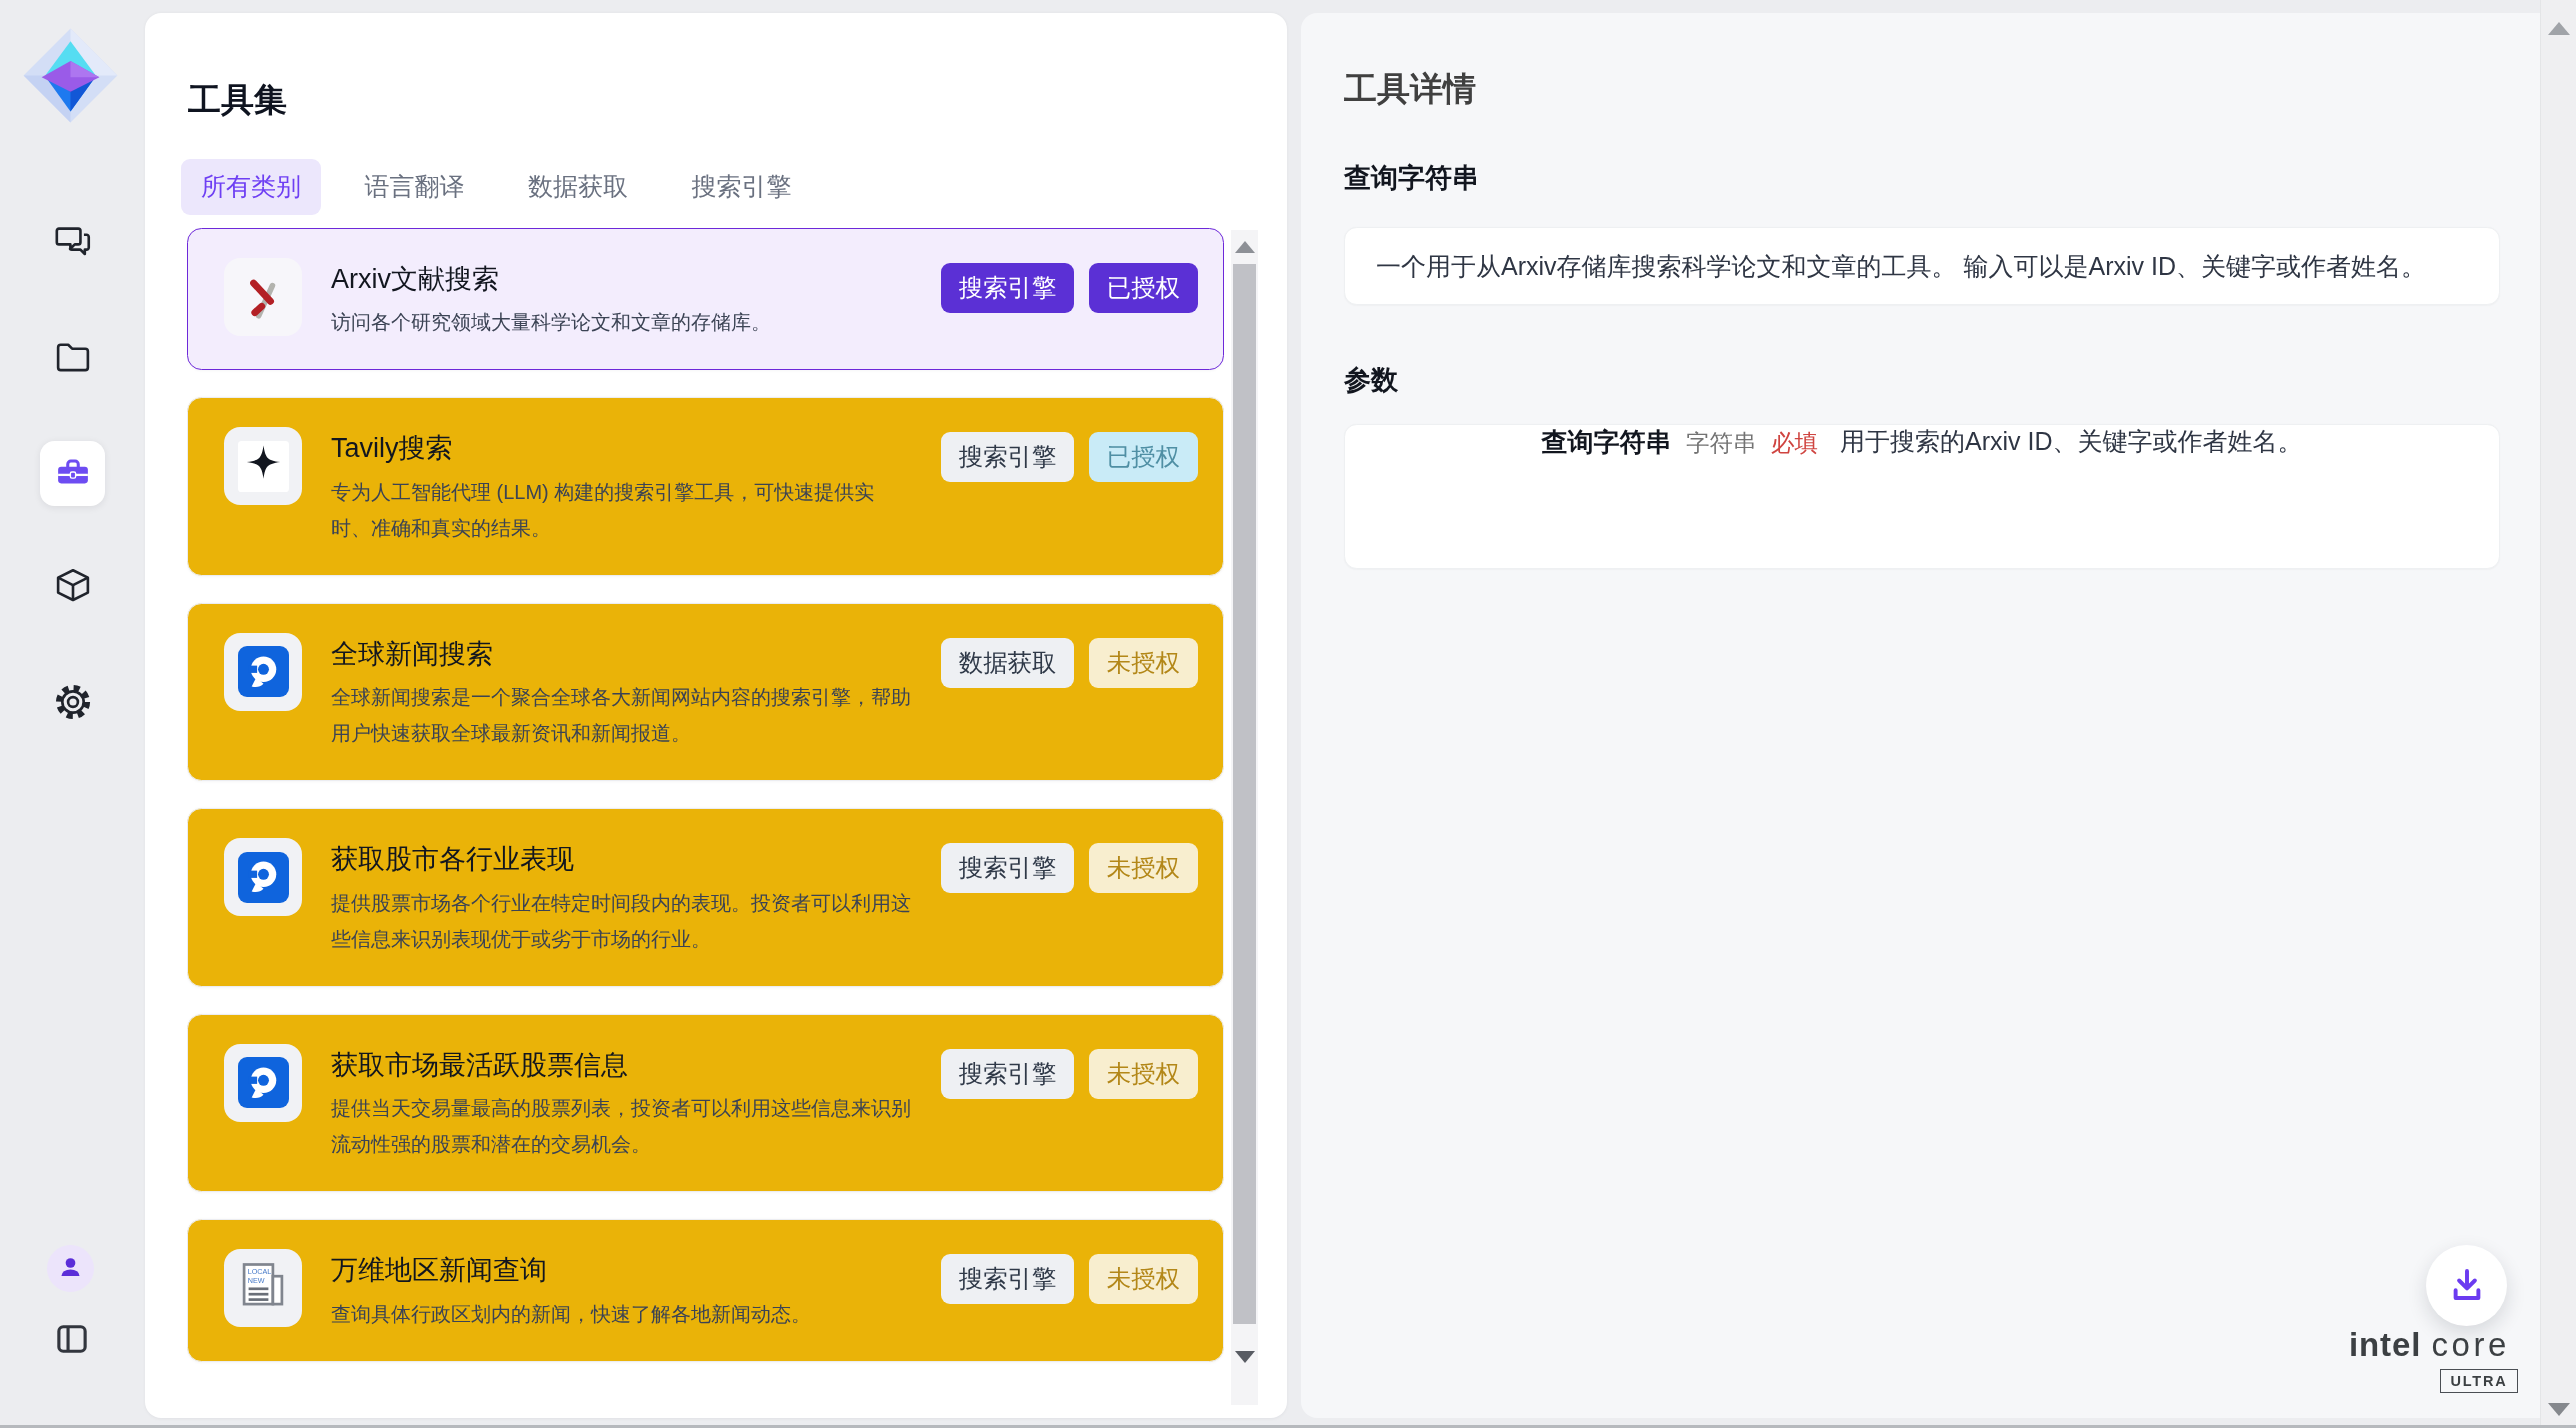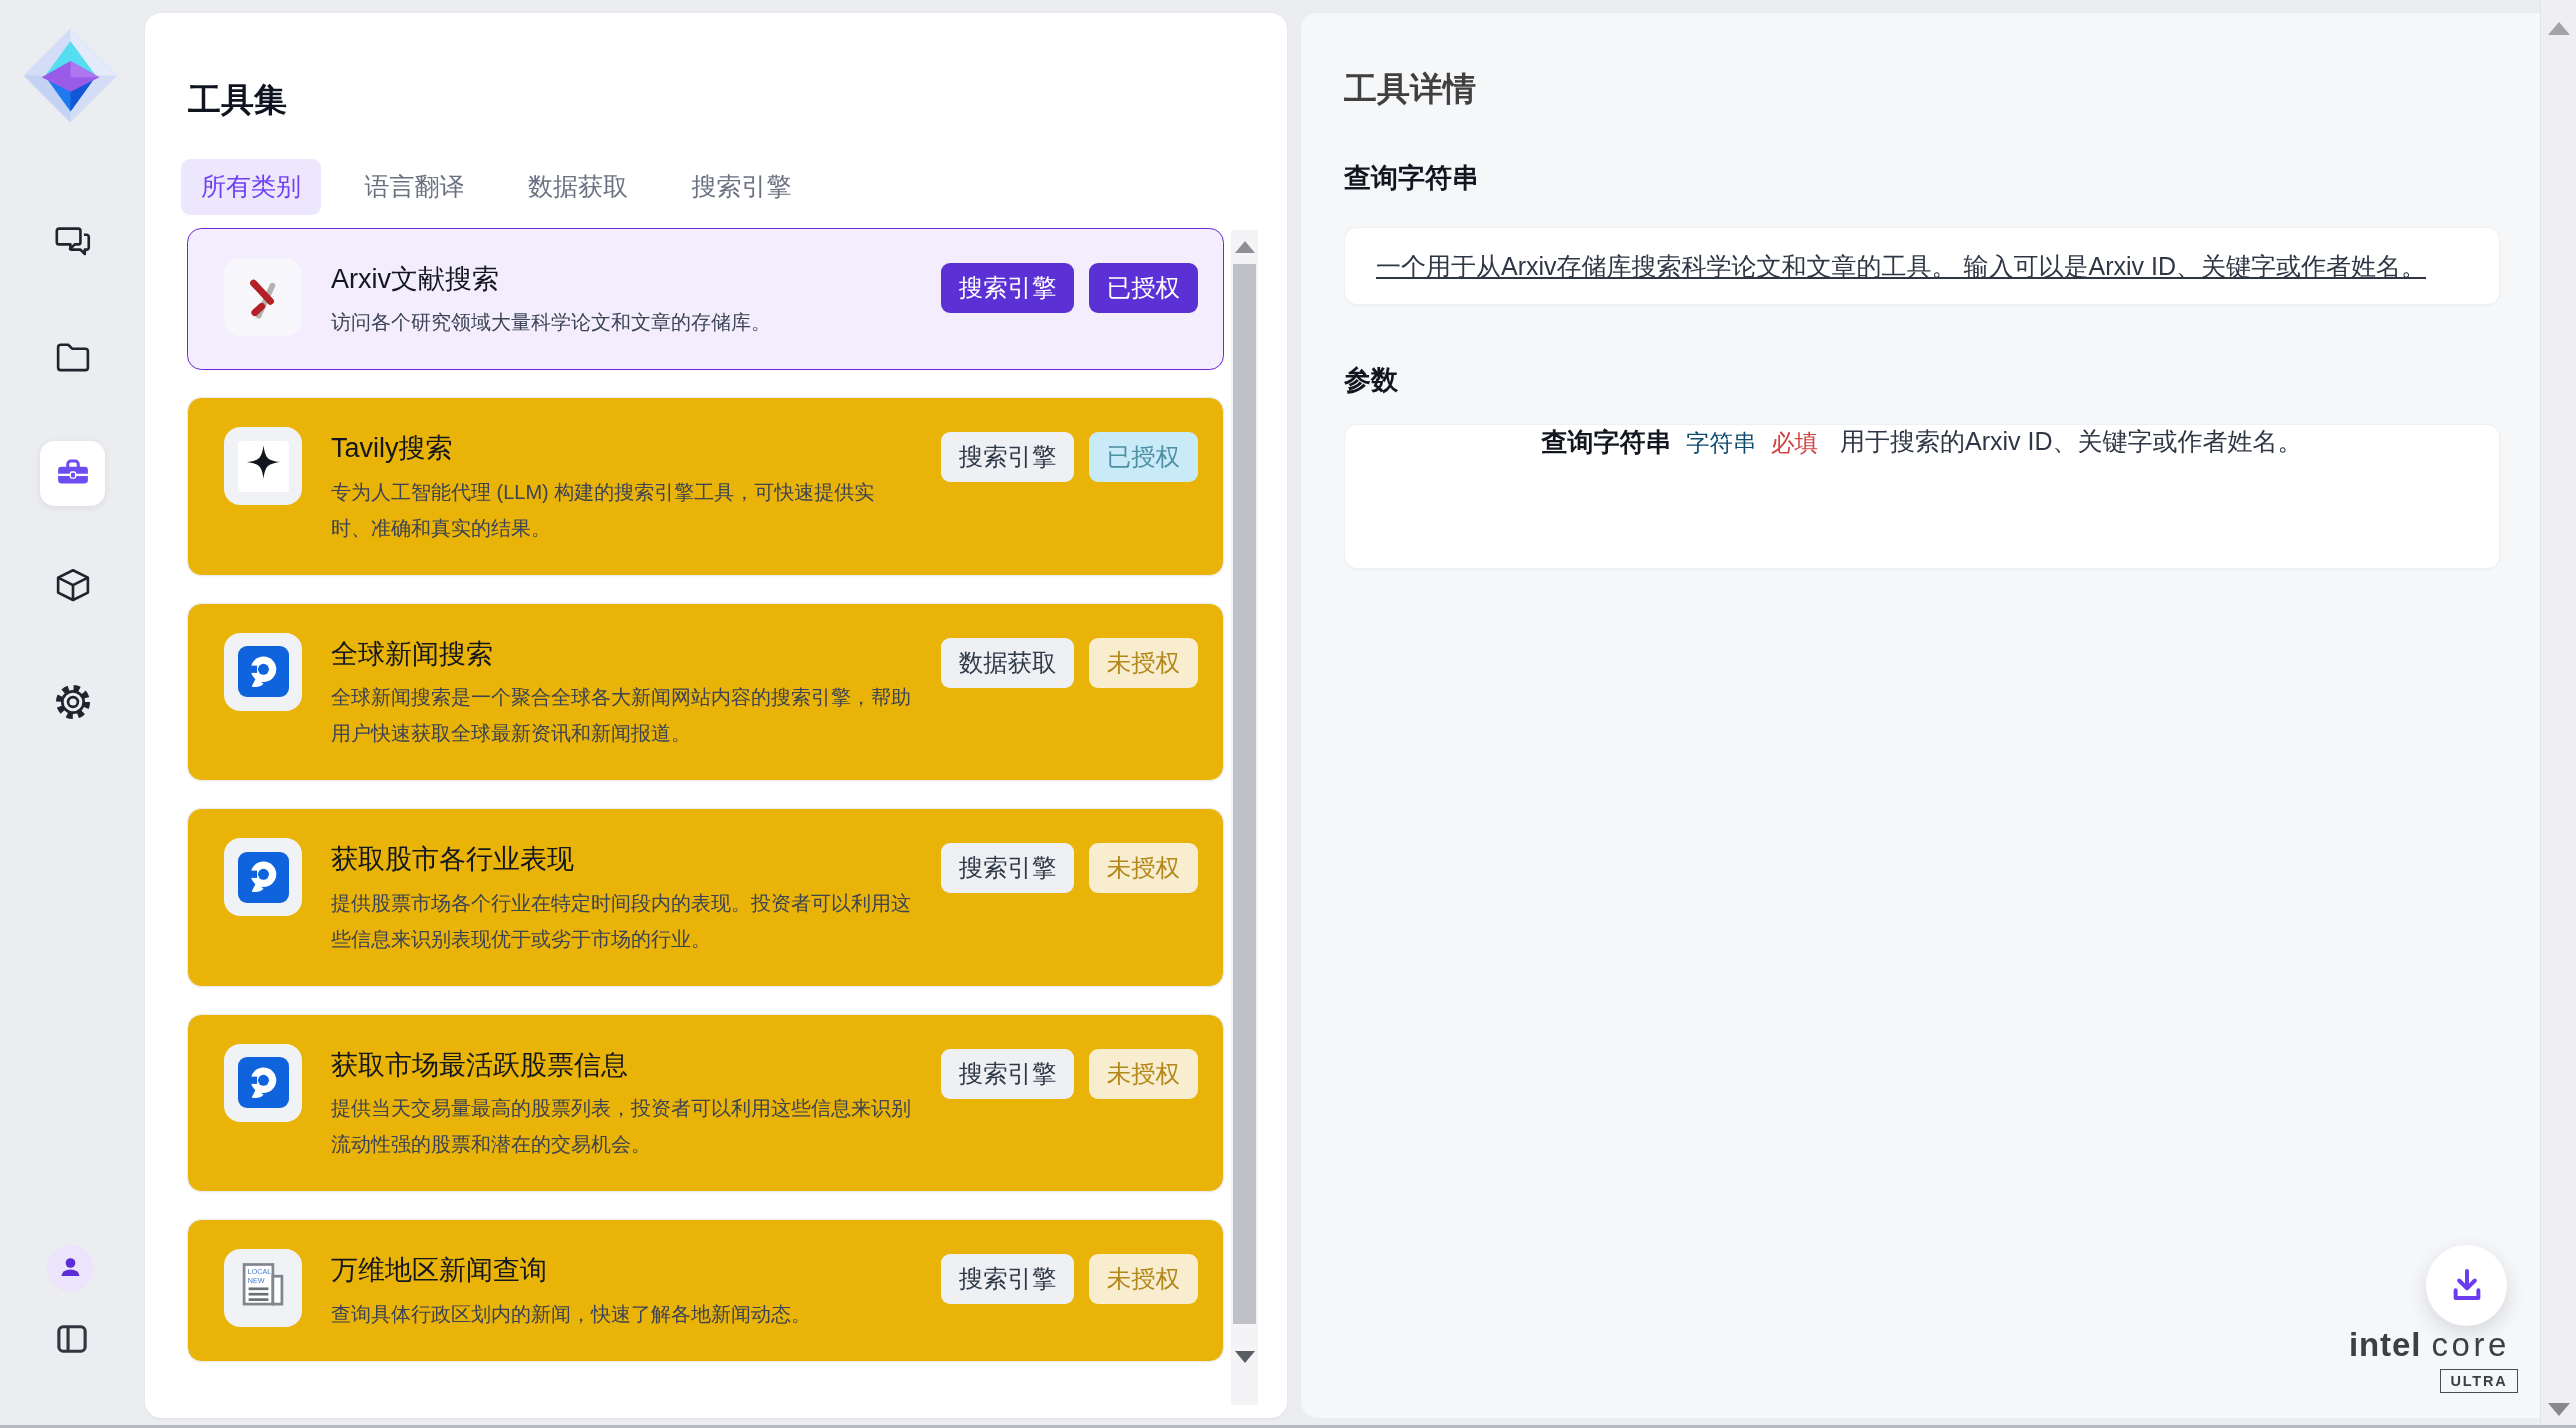--- a/index.html
+++ b/index.html
@@ -65,26 +65,26 @@
   
   .detail-panel { position:absolute; left:1301px; top:12.6px; width:1257px; height:1405px;
                   background:#f6f7f9; border-radius:16.3px; }
   .detail-title   { position:absolute; left:43px; top:54px;  font-size:33px; font-weight:700; color:#404040; }
   .detail-heading { position:absolute; left:43px; font-size:27px; font-weight:700; color:#12161f; }
   .h-intro  { top:147px; }
   .h-params { top:349px; }
   .detail-card { position:absolute; left:43px; width:1156px; background:#fff; border-radius:12.6px;
                  border:0.9px solid #eef0f2; box-shadow:0 0.9px 1.8px rgba(15,20,40,.03); }
   .intro-card { top:214px; height:78px; display:flex; align-items:center; padding:0 31px; }
-  .intro-text { font-size:25px; color:#2f3644; line-height:36px;text-decoration:underline; }
+  .intro-text { font-size:25px; color:#2f3644; line-height:36px; }
   .param-card { top:411px; height:145px; display:flex; flex-direction:row; justify-content:center;
                 gap:22px; padding:0 31px; }
   .param-head { display:flex; align-items:baseline; gap:14.5px; }
   .param-name { font-size:26px; font-weight:700; color:#12161f; }
-  .param-type { font-size:23.5px; color:#0c4a6e; }
+  .param-type { font-size:23.5px; color:#737373; }
   .param-required { font-size:23.5px; color:#cf4440; }
   .param-desc { font-size:25px; color:#2f3644; }
 
   
   .fab { position:absolute; left:2426px; top:1245px; width:81px; height:81px; border-radius:50%;
          background:#ffffff; box-shadow:0 7.2px 20px rgba(20,25,40,.14);
          display:flex; align-items:center; justify-content:center; }
   .fab svg { width:42px; height:42px; }
   .intel { position:absolute; left:2321px; top:1326px; width:217px; text-align:center; color:#3c4043; }
   .intel .line1 { font-size:33px; letter-spacing:0.9px; }

